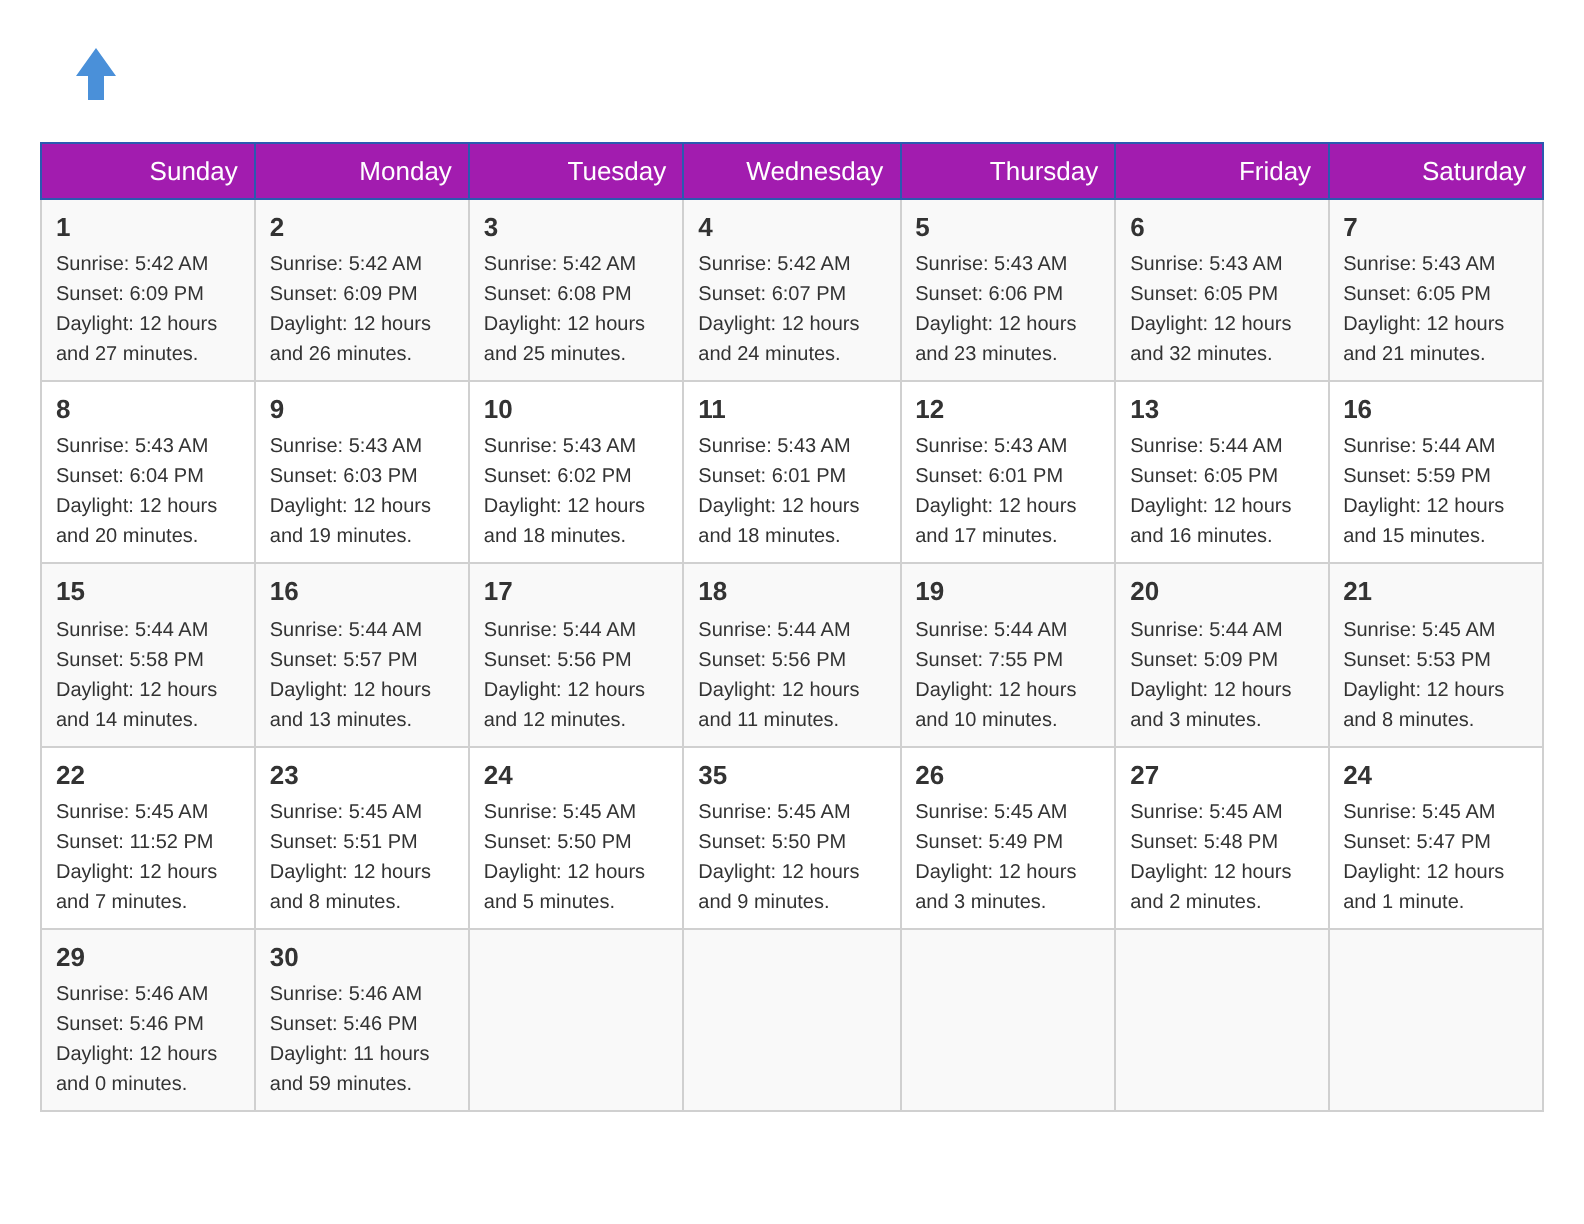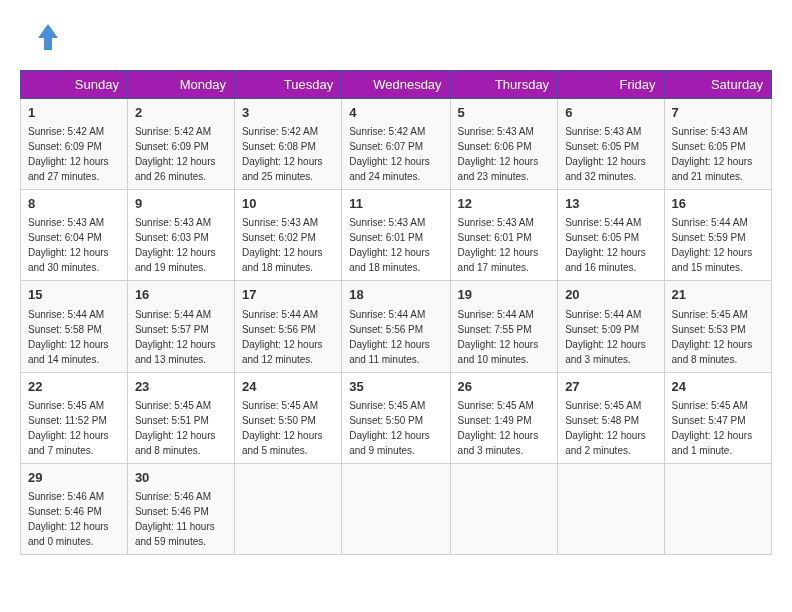--- a/index.html
+++ b/index.html
@@ -165,21 +165,21 @@
             <div class="cell-text">Daylight: 12 hours</div>
             <div class="cell-text">and 21 minutes.</div>
           </td>
         </tr>
         <tr>
           <td>
             <span class="day-num">8</span>
             <div class="cell-text">Sunrise: 5:43 AM</div>
             <div class="cell-text">Sunset: 6:04 PM</div>
             <div class="cell-text">Daylight: 12 hours</div>
-            <div class="cell-text">and 30 minutes.</div>
+            <div class="cell-text">and 20 minutes.</div>
           </td>
           <td>
             <span class="day-num">9</span>
             <div class="cell-text">Sunrise: 5:43 AM</div>
             <div class="cell-text">Sunset: 6:03 PM</div>
             <div class="cell-text">Daylight: 12 hours</div>
             <div class="cell-text">and 19 minutes.</div>
           </td>
           <td>
             <span class="day-num">10</span>
@@ -293,21 +293,21 @@
           <td>
             <span class="day-num">35</span>
             <div class="cell-text">Sunrise: 5:45 AM</div>
             <div class="cell-text">Sunset: 5:50 PM</div>
             <div class="cell-text">Daylight: 12 hours</div>
             <div class="cell-text">and 9 minutes.</div>
           </td>
           <td>
             <span class="day-num">26</span>
             <div class="cell-text">Sunrise: 5:45 AM</div>
-            <div class="cell-text">Sunset: 1:49 PM</div>
+            <div class="cell-text">Sunset: 5:49 PM</div>
             <div class="cell-text">Daylight: 12 hours</div>
             <div class="cell-text">and 3 minutes.</div>
           </td>
           <td>
             <span class="day-num">27</span>
             <div class="cell-text">Sunrise: 5:45 AM</div>
             <div class="cell-text">Sunset: 5:48 PM</div>
             <div class="cell-text">Daylight: 12 hours</div>
             <div class="cell-text">and 2 minutes.</div>
           </td>

